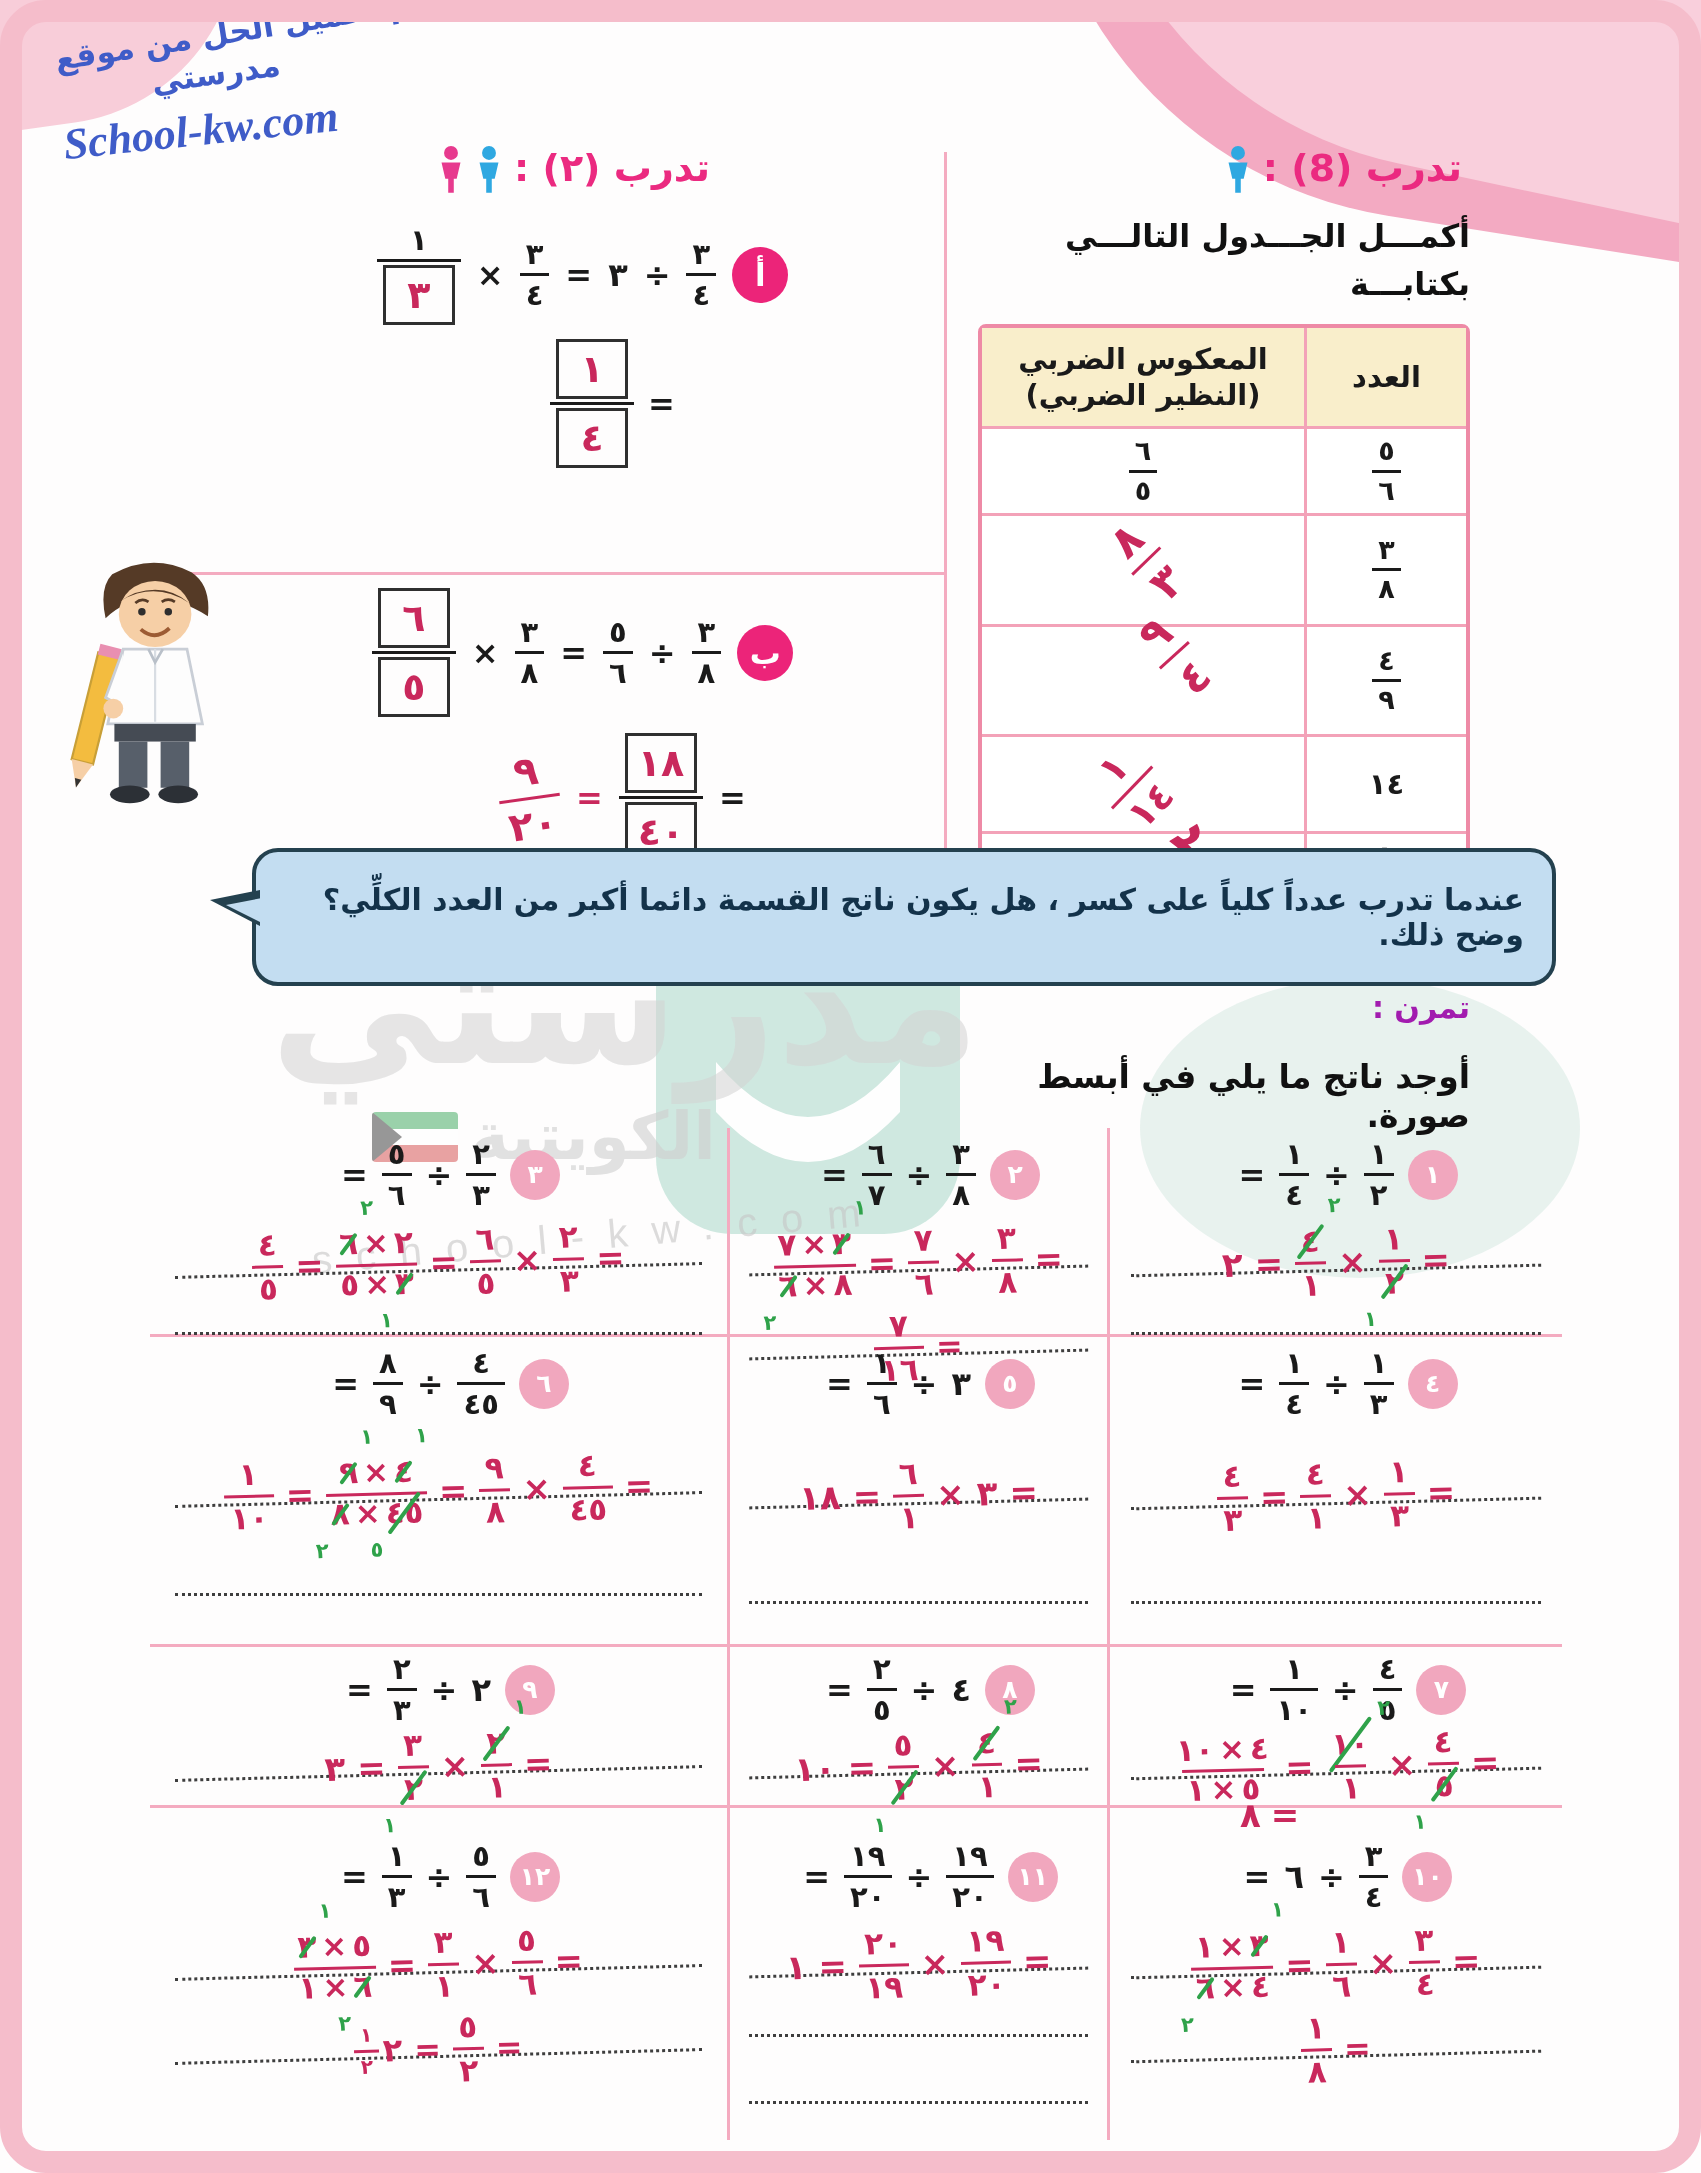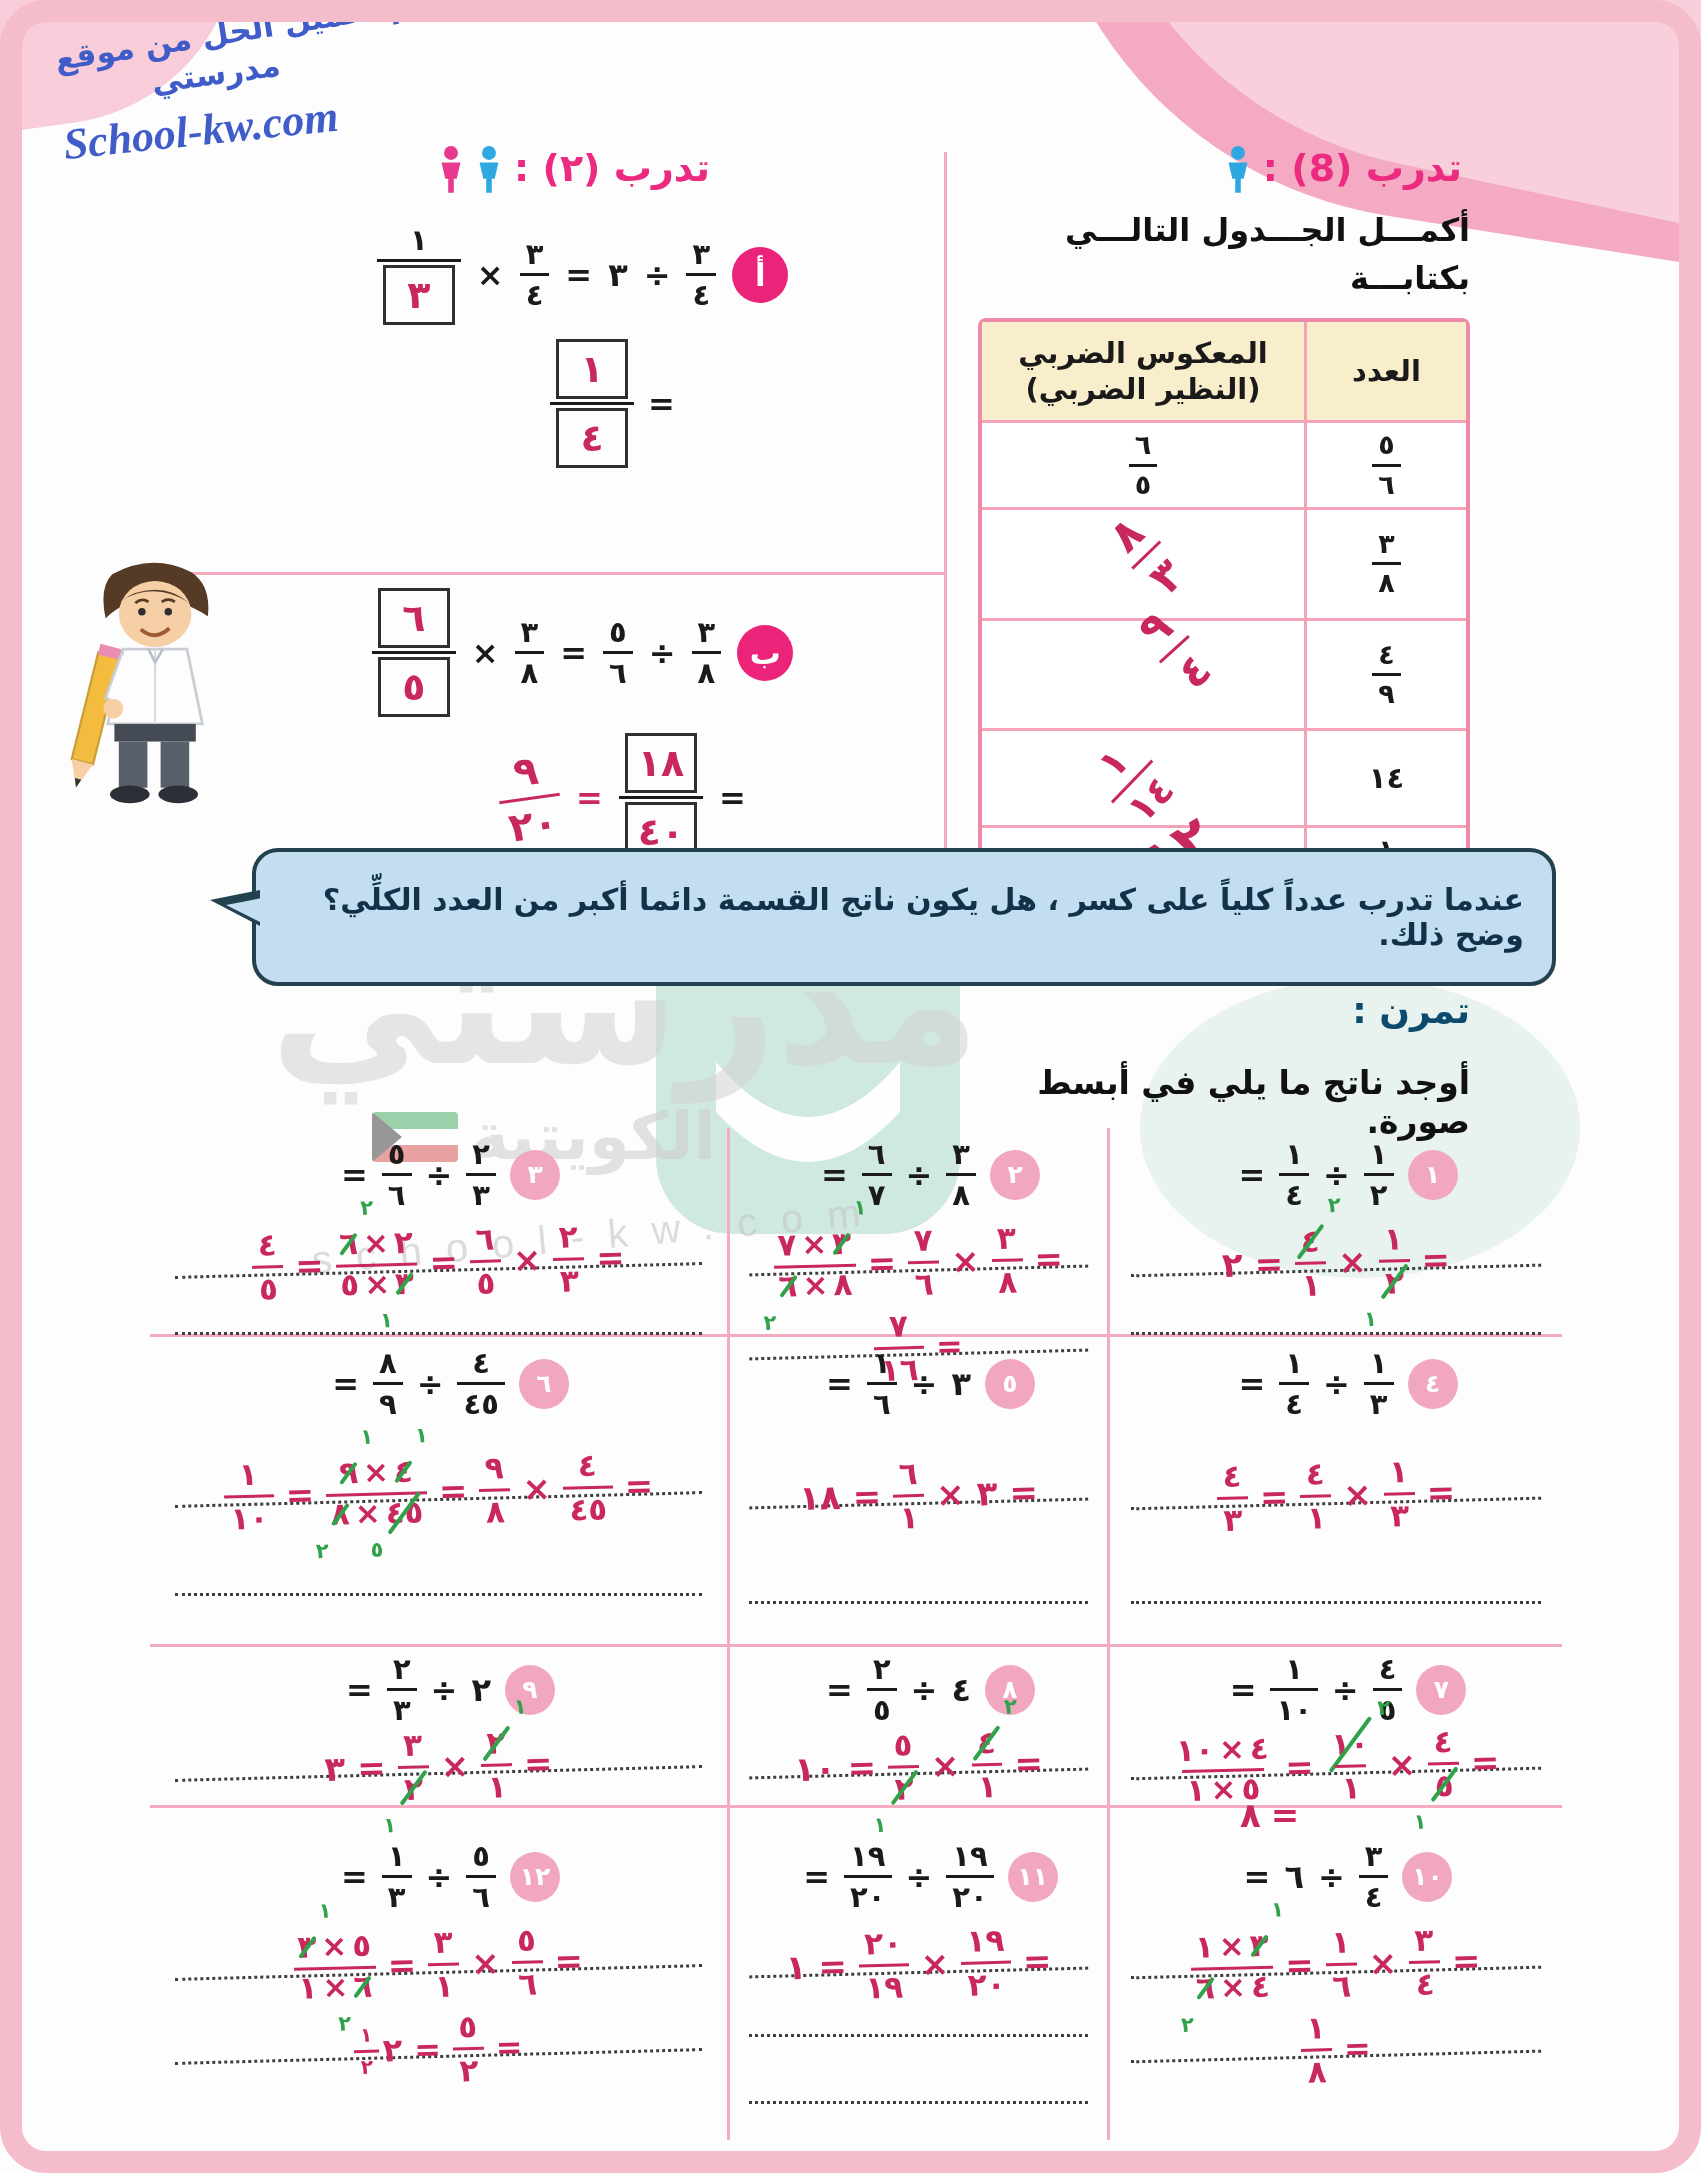--- a/index.html
+++ b/index.html
@@ -65,39 +65,39 @@
   .t2 .eqa,.t2 .eqb{margin-top:26px;padding-left:70px}
   .t2 .ansa{margin-top:14px;padding-left:130px;display:flex;align-items:center;justify-content:center;gap:14px;font-size:32px;font-weight:700}
   .t2 .ansb{margin-top:16px;padding-left:150px;display:flex;align-items:center;justify-content:center;gap:16px;font-size:32px;font-weight:700}
   .hsep{position:absolute;left:150px;top:572px;width:795px;height:3px;background:#f4abc0;z-index:2}
   .vsep{position:absolute;left:944px;top:152px;width:3px;height:702px;background:#f4abc0;z-index:2}
   .hw9-20{transform:rotate(-8deg)}
 
   
   .t1{position:absolute;left:978px;top:146px;width:492px;z-index:2}
   .t1 .shead{padding-right:8px}
-  .t1 .sinstr{margin-top:8px;text-align:right;font-size:32px;line-height:1.5}
+  .t1 .sinstr{margin-top:14px;text-align:right;font-size:32px;line-height:1.5}
   .tbl{margin-top:16px;display:grid;grid-template-columns:162px 1fr;border:4px solid #ee8aa6;border-radius:8px;background:#fff}
   .tc{border-bottom:3px solid #f3a2b8;min-height:84px;display:flex;align-items:center;justify-content:center;position:relative;font-weight:700}
   .tc.num{border-left:3px solid #f3a2b8}
   .tc.th{background:#f9eecb;min-height:98px;font-size:29px;flex-direction:column;line-height:1.25}
   .tc.last{border-bottom:none}
   .tc .pf{font-size:27px}
   .tc .hwdiag{font-size:44px;font-weight:700}
 
   
   .boy{position:absolute;left:44px;top:556px;z-index:2}
   .bubble{position:absolute;left:252px;top:848px;width:1304px;height:138px;background:#c3ddf1;border:4px solid #24414f;border-radius:26px;
           display:flex;align-items:center;justify-content:center;z-index:2;font-size:30px;font-weight:700;color:#13324a;padding:0 28px;box-sizing:border-box}
   .bubble::before{content:"";position:absolute;left:-46px;top:38px;width:0;height:0;border-style:solid;border-width:10px 50px 26px 0;border-color:transparent #24414f transparent transparent}
   .bubble::after{content:"";position:absolute;left:-30px;top:46px;width:0;height:0;border-style:solid;border-width:7px 36px 18px 0;border-color:transparent #c3ddf1 transparent transparent}
 
   
   .pr{position:absolute;left:978px;top:990px;width:492px;text-align:right;z-index:2}
-  .pr .ptitle{color:#0c4a6e;font-size:36px;font-weight:700;margin-left:6px}
+  .pr .ptitle{color:#a21caf;font-size:30px;font-weight:700;margin-left:6px}
   .pr .sinstr{margin-top:32px;font-size:33px}
 
   
   .exgrid{position:absolute;left:150px;top:1128px;width:1412px;display:grid;grid-template-columns:455px 380px 577px;grid-template-rows:209px 310px 161px 332px;z-index:2}
   .cell{border-left:3px solid #f4abc0;border-bottom:3px solid #f4abc0;position:relative;padding:10px 8px 0;box-sizing:border-box}
   .cell.cl{border-left:none}
   .cell.rb{border-bottom:none}
   .eq{display:flex;align-items:center;justify-content:center;gap:14px;font-size:32px;font-weight:700;padding-left:24px}
   .work,.work2{position:relative;display:flex;align-items:center;justify-content:center;gap:12px;font-size:34px;font-weight:700;transform:rotate(-1.5deg)}
   .work{min-height:92px;margin-top:4px}

